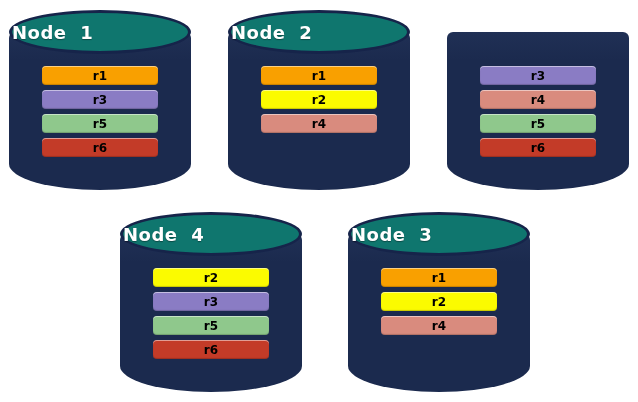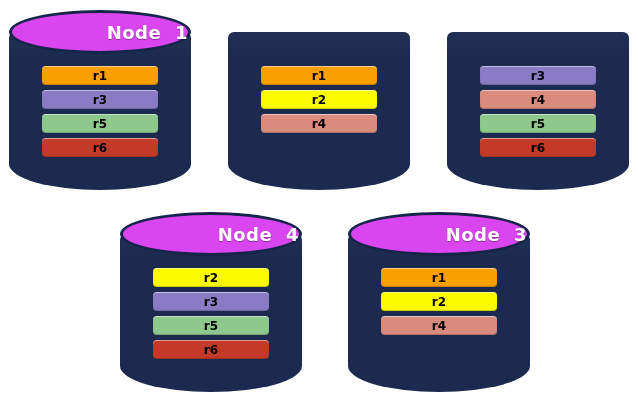--- a/index.html
+++ b/index.html
@@ -22,26 +22,26 @@
     left: 0; right: 0;
     top: 22px; bottom: 0;
     background: linear-gradient(180deg, #203055 0%, #1b2a4e 18%, #1b2a4e 100%);
     border-radius: 6px 6px 50% 50% / 6px 6px 26px 26px;
   }
   .cyl-top {
     position: absolute;
     left: 0; right: 0; top: 0;
     height: 44px;
     box-sizing: border-box;
-    background: #d946ef;
+    background: #0f766e;
     border: 3px solid #16244a;
     border-radius: 50%;
     display: flex;
     align-items: center;
-    justify-content: flex-end;
+    justify-content: flex-start;
     z-index: 2;
   }
   .node-label {
     color: #ffffff;
     font-size: 18px;
     font-weight: bold;
     word-spacing: 7px;
     letter-spacing: 0.5px;
     text-shadow: 0 1px 1px rgba(0,0,0,0.35);
     white-space: nowrap;
@@ -82,20 +82,23 @@
     <div class="bars">
           <div class="bar" style="background: rgb(249, 160, 0);">r1</div>
           <div class="bar" style="background: rgb(138, 124, 196);">r3</div>
           <div class="bar" style="background: rgb(143, 200, 140);">r5</div>
           <div class="bar" style="background: rgb(195, 59, 40);">r6</div>
         </div>
   </div>
 
   <div class="node">
     <div class="cyl-body"></div>
+    <div class="cyl-top">
+      <span class="node-label">Node 2</span>
+    </div>
     <div class="bars">
           <div class="bar" style="background: rgb(249, 160, 0);">r1</div>
           <div class="bar" style="background: rgb(251, 251, 0);">r2</div>
           <div class="bar" style="background: rgb(217, 139, 126);">r4</div>
         </div>
   </div>
 
   <div class="node">
     <div class="cyl-body"></div>
     <div class="bars">

